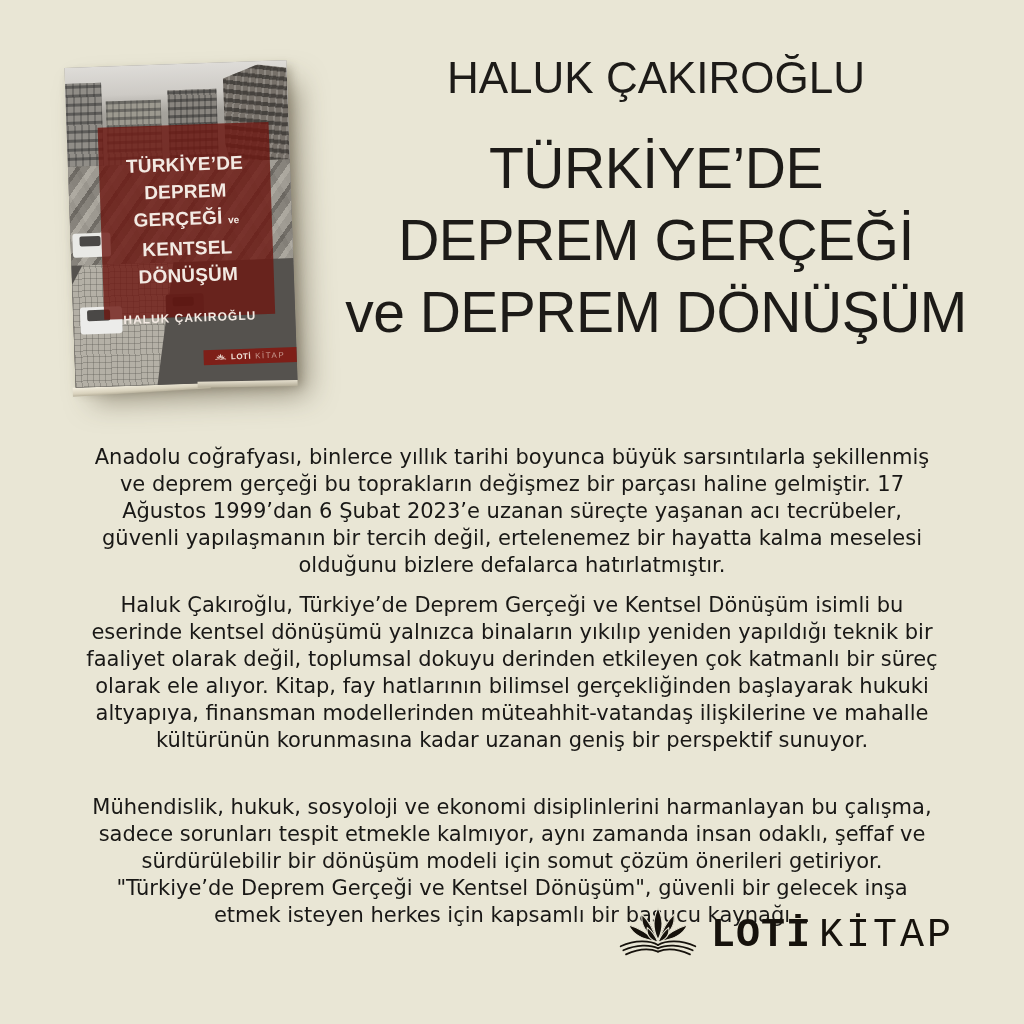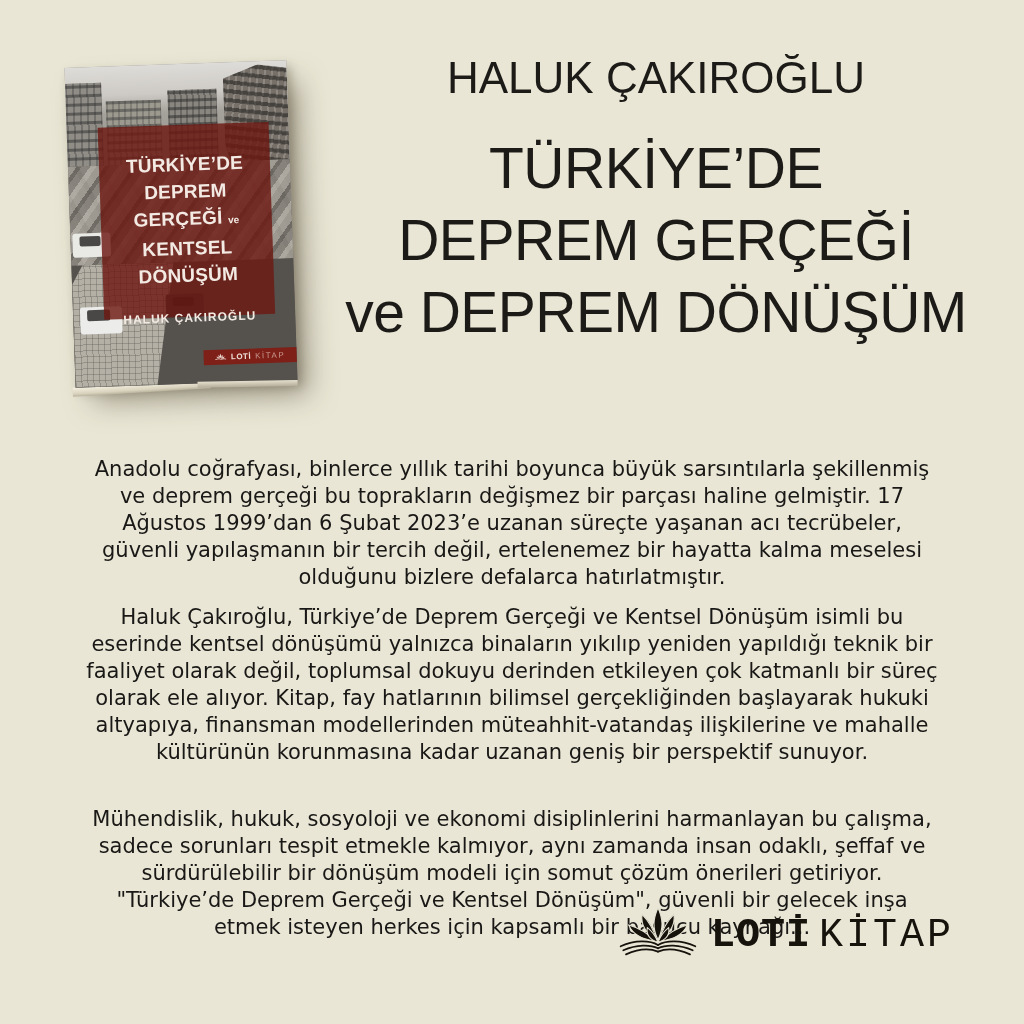--- a/index.html
+++ b/index.html
@@ -85,21 +85,21 @@
   .cover-band .light{color:#C79A90;font-weight:normal;letter-spacing:1.5px;}
   .cover-band svg{width:12px;height:10px;flex:0 0 auto;}
 
   
   .header-block{position:absolute;left:322px;top:56px;width:668px;text-align:center;}
   .author-name{font-size:44px;font-weight:300;letter-spacing:0;line-height:1;}
   .main-title{margin-top:32px;font-size:57px;font-weight:300;line-height:72px;letter-spacing:-.5px;}
 
   
   .description{
-    position:absolute;left:82px;top:456px;width:860px;text-align:center;
+    position:absolute;left:82px;top:444px;width:860px;text-align:center;
     font-family:"DejaVu Sans","Liberation Sans",sans-serif;
     font-size:21px;line-height:27px;color:#191816;
   }
   .description p{margin:0 0 13px 0;}
   .description p:last-child{margin-bottom:0;margin-top:40px;}
 
   
   .publisher{
     position:absolute;right:70px;top:902px;height:66px;
     display:flex;align-items:center;gap:12px;color:#16120C;

